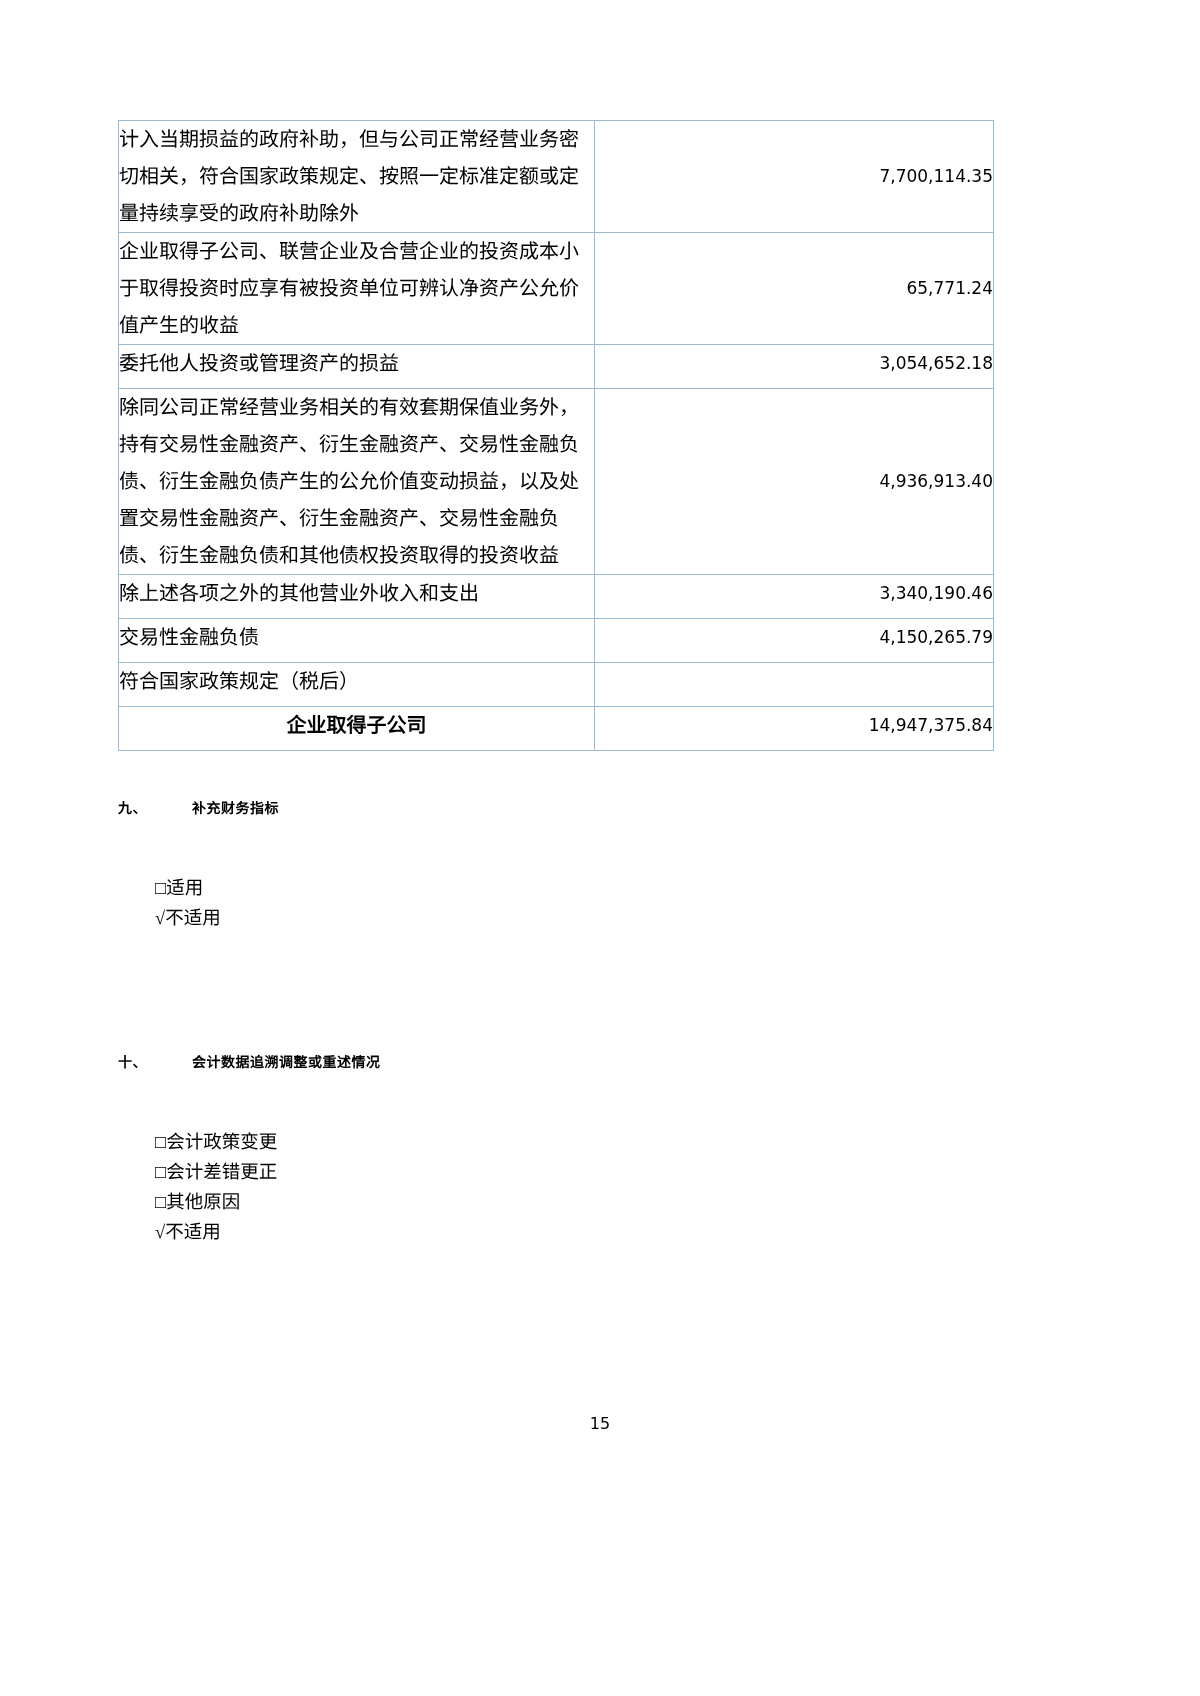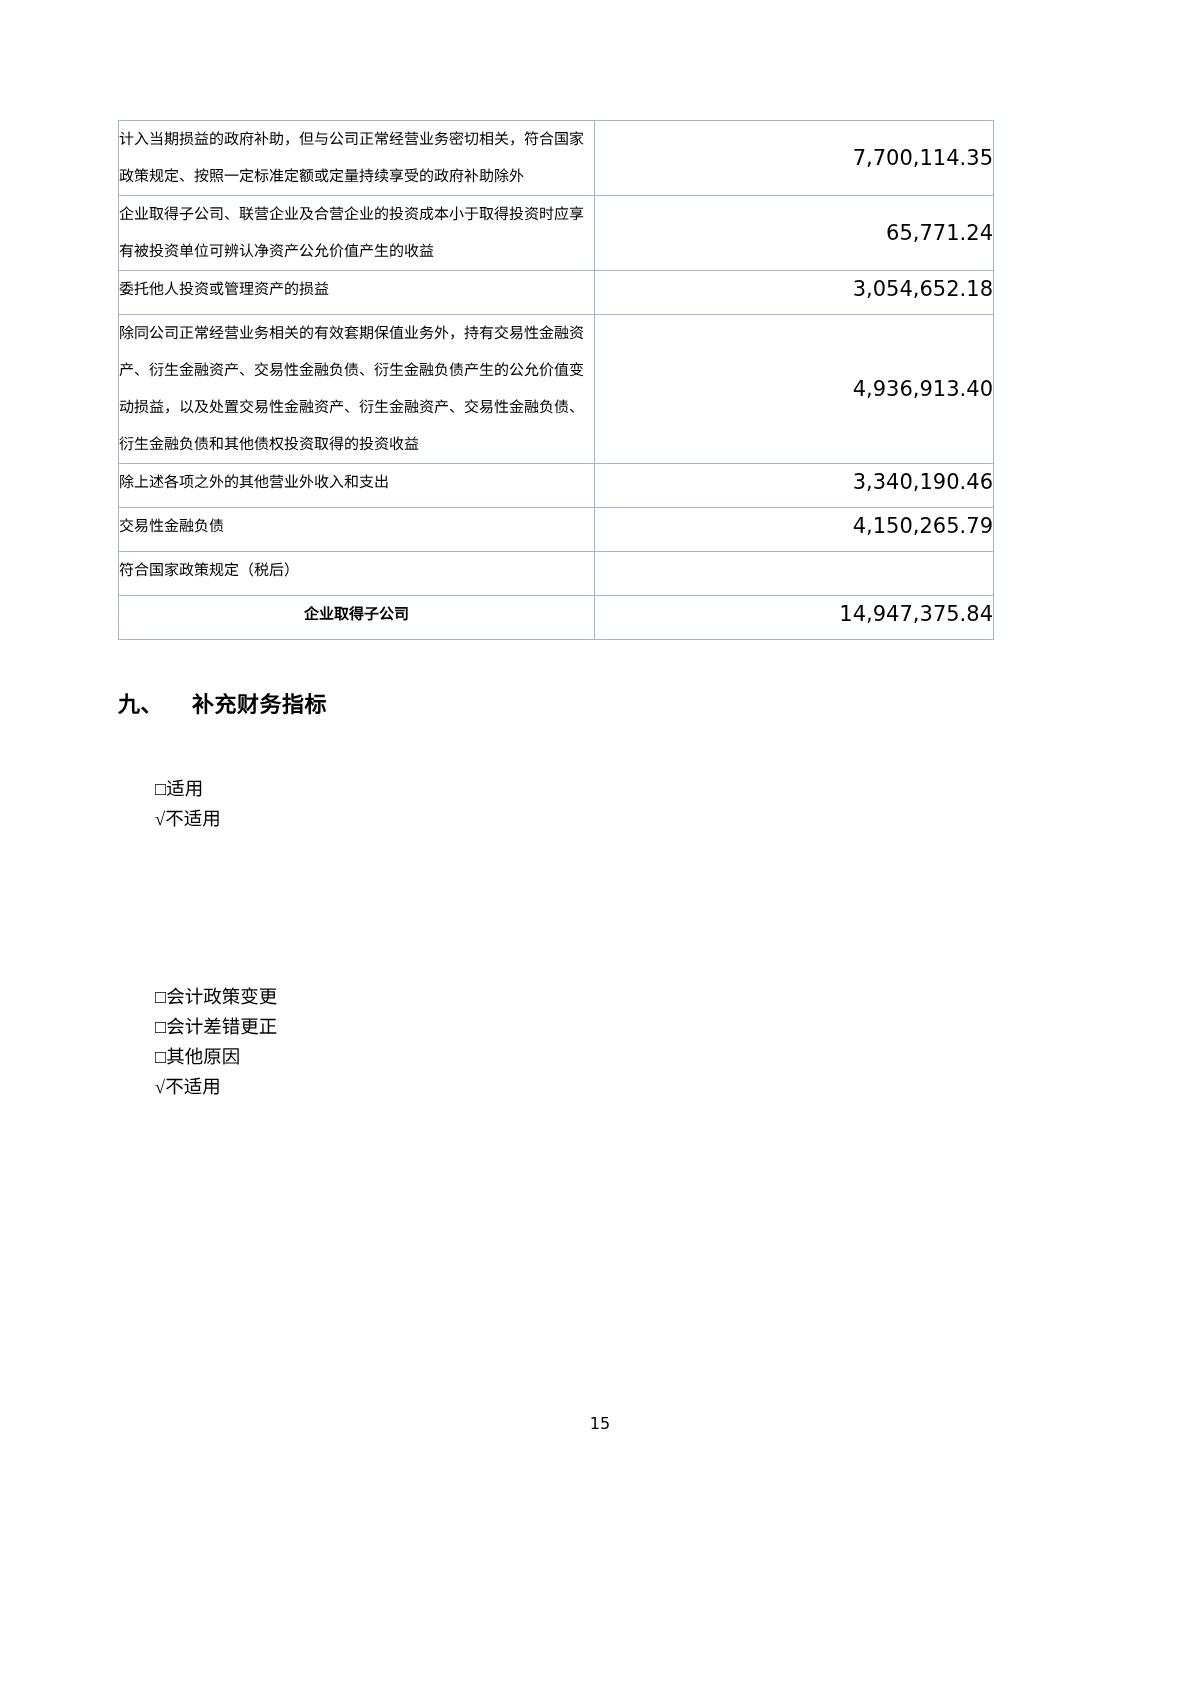--- a/index.html
+++ b/index.html
@@ -35,50 +35,50 @@
     table-layout: fixed;
   }
   table.fin td {
     border: 1px solid #9cb9d4;
     vertical-align: middle;
     padding: 0;
   }
   td.label {
     width: 475px;
     padding: 9px 14px 11px 14px;
-    font-size: 15px;
+    font-size: 20px;
     line-height: 37px;
     text-align: left;
   }
   td.label.center {
     text-align: center;
     font-weight: bold;
   }
   td.value {
     width: 398px;
     padding: 9px 16px 11px 14px;
-    font-size: 21px;
+    font-size: 17px;
     line-height: 37px;
     text-align: right;
     font-family: "DejaVu Sans", "Liberation Sans", sans-serif;
   }
   td.value.empty {
     height: 37px;
   }
   .row-single td.label,
   .row-single td.value {
     padding-bottom: 6px;
   }
 
   
   .section {
     margin-top: 46px;
   }
   .heading {
-    font-size: 22px;
+    font-size: 14px;
     font-weight: bold;
     font-family: "Liberation Serif", "DejaVu Serif", serif;
     letter-spacing: 0.5px;
     white-space: pre;
   }
   .heading .num {
     display: inline-block;
     width: 74px;
   }
   .para {
@@ -150,20 +150,21 @@
       <div class="heading"><span class="num">九、</span><span>补充财务指标</span></div>
       <div class="para">
         <span class="opt"><span>□</span><span>适用</span></span>
         <span class="opt"><span>√</span><span>不适用</span></span>
       </div>
     </div>
 
     <div class="gap-lg"></div>
 
     <div class="section">
+      <div class="heading"><span class="num">十、</span><span>会计数据追溯调整或重述情况</span></div>
       <div class="para">
         <span class="opt"><span>□</span><span>会计政策变更</span></span>
         <span class="opt"><span>□</span><span>会计差错更正</span></span>
         <span class="opt"><span>□</span><span>其他原因</span></span>
         <span class="opt"><span>√</span><span>不适用</span></span>
       </div>
     </div>
 
   </div>
 

